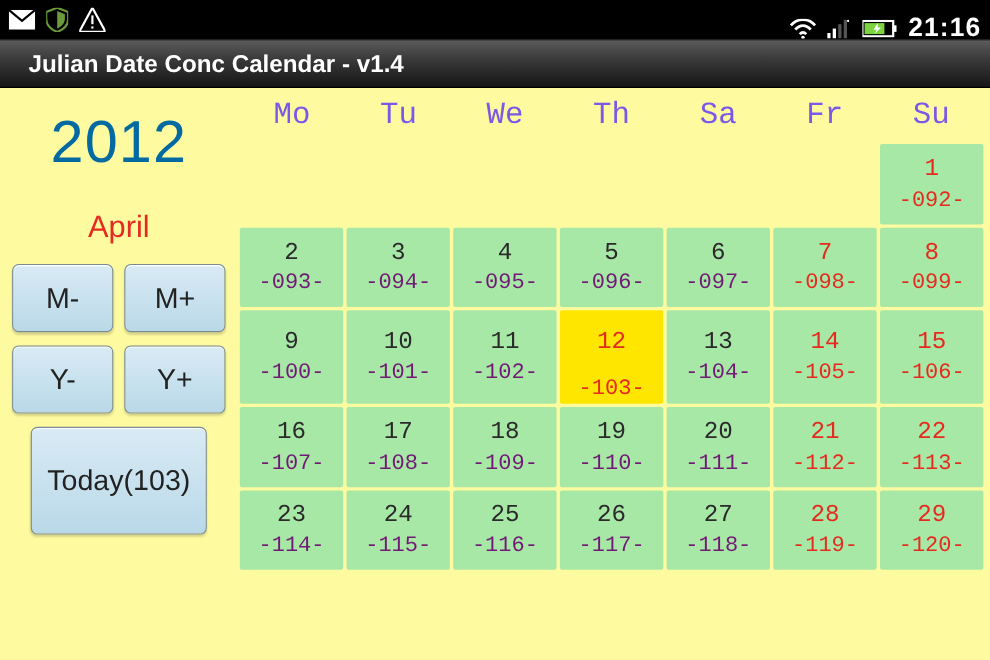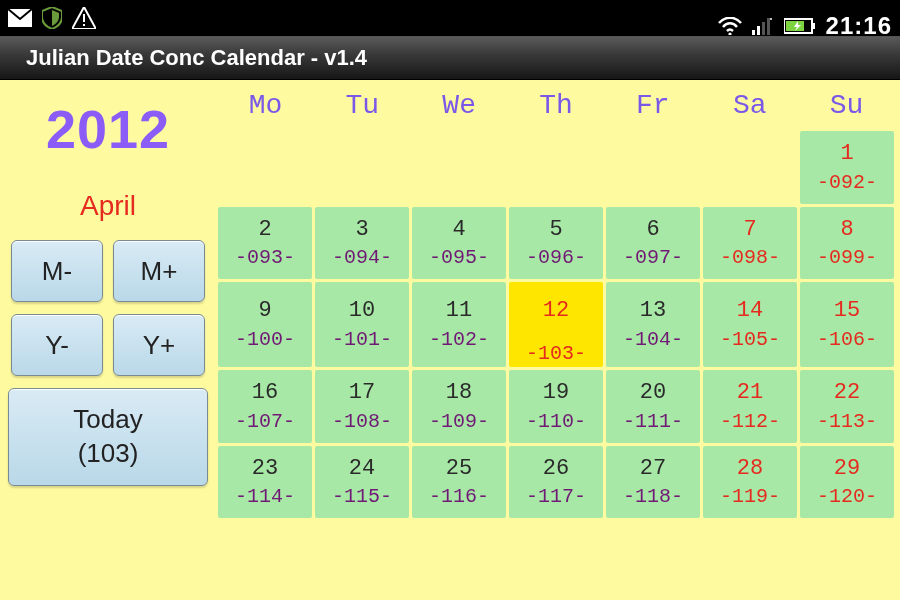--- a/index.html
+++ b/index.html
@@ -44,23 +44,23 @@
   }
 
   .sidebar {
     width: 216px;
     padding: 8px 6px 6px 6px;
     display: flex;
     flex-direction: column;
     align-items: center;
   }
   .year {
-    color: #8b5cf6;
+    color: #0369a1;
     font-size: 54px;
-    font-weight: bold;
+    font-weight: normal;
     margin-top: 10px;
     letter-spacing: 1px;
   }
   .month {
     color: #e52a1f;
     font-size: 28px;
     margin-top: 30px;
     margin-bottom: 18px;
   }
   .btnrow { display: flex; gap: 10px; margin-bottom: 12px; }
@@ -69,28 +69,28 @@
     background: linear-gradient(#d9ebf5,#b9d8e8);
     border: 1px solid #7a8a94;
     border-radius: 6px;
     font-size: 26px;
     font-weight: 500;
     color: #222;
     box-shadow: inset 0 1px 0 #fff, 0 2px 2px rgba(0,0,0,0.15);
     display: flex; align-items: center; justify-content: center;
   }
   .today-btn {
-    width: 200px; height: 98px;
+    width: 160px; height: 98px;
     background: linear-gradient(#d9ebf5,#b9d8e8);
     border: 1px solid #7a8a94;
     border-radius: 6px;
     font-size: 26px;
     color: #222;
     box-shadow: inset 0 1px 0 #fff, 0 2px 2px rgba(0,0,0,0.15);
-    display: flex; flex-direction: column; align-items: center; justify-content: center;
+    display: flex; align-items: center; justify-content: center;
     line-height: 1.3;
   }
 
   .calendar {
     flex: 1;
     padding: 4px 6px 6px 2px;
     display: flex;
     flex-direction: column;
     font-family: Liberation Mono, monospace;
   }
@@ -200,22 +200,22 @@
       <span>(103)</span>
     </div>
   </div>
 
   <div class="calendar">
     <div class="dow-row" id="dow-row">
         <div class="dow">Mo</div>
         <div class="dow">Tu</div>
         <div class="dow">We</div>
         <div class="dow">Th</div>
+        <div class="dow">Sa</div>
         <div class="dow">Fr</div>
-        <div class="dow">Sa</div>
         <div class="dow">Su</div>
       </div>
     <div class="grid" id="grid">
         <div class="week">
           <div class="cell empty"></div>
           <div class="cell empty"></div>
           <div class="cell empty"></div>
           <div class="cell empty"></div>
           <div class="cell empty"></div>
           <div class="cell empty"></div>

